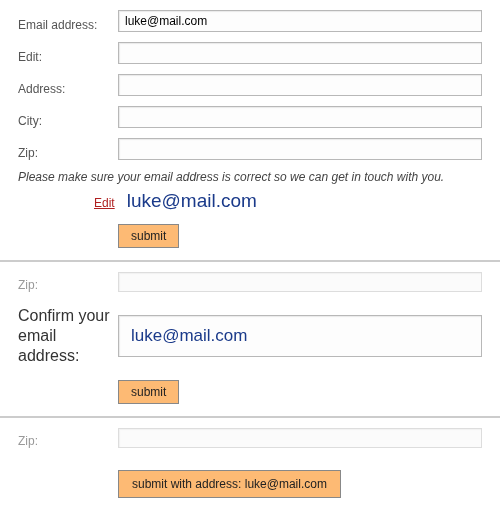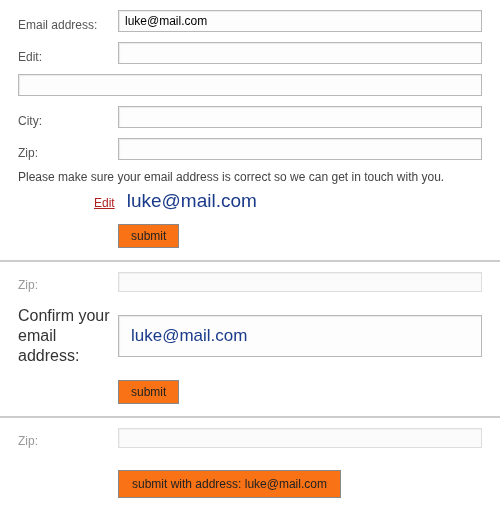--- a/index.html
+++ b/index.html
@@ -27,20 +27,21 @@
     flex: 1;
     height: 22px;
     border: 1px solid #b8b8b8;
     background: #fdfdfd;
     box-shadow: inset 1px 1px 1px rgba(0,0,0,0.08);
     padding: 2px 6px;
     font-family: Verdana, Geneva, sans-serif;
     font-size: 12px;
   }
   .hint {
+    font-style: italic;
     font-size: 12px;
     color: #444;
     margin: 8px 0 6px 0;
   }
   .echo-row {
     display: flex;
     align-items: baseline;
     margin: 4px 0 12px 100px;
     gap: 12px;
   }
@@ -55,21 +56,21 @@
   .echo-email {
     color: #1a3a8a;
     font-size: 19px;
     font-family: Verdana, Geneva, sans-serif;
   }
   .btn-row {
     margin-left: 100px;
     margin-bottom: 12px;
   }
   .btn {
-    background: #f97316;
+    background: #fdba74;
     border: 1px solid #888;
     padding: 4px 12px;
     font-family: Verdana, Geneva, sans-serif;
     font-size: 12px;
     color: #222;
     cursor: pointer;
   }
   .divider {
     border: none;
     border-top: 2px solid #ccc;
@@ -118,20 +119,21 @@
 
 <div class="form-row">
   <div class="form-label">Email address:</div>
   <input class="form-input" type="text" value="luke@mail.com" style="">
 </div>
 <div class="form-row">
   <div class="form-label">Edit:</div>
   <input class="form-input" type="text" value="" style="">
 </div>
 <div class="form-row">
+  <div class="form-label">Address:</div>
   <input class="form-input" type="text" value="" style="">
 </div>
 <div class="form-row">
   <div class="form-label">City:</div>
   <input class="form-input" type="text" value="" style="">
 </div>
 <div class="form-row">
   <div class="form-label">Zip:</div>
   <input class="form-input" type="text" value="" style="">
 </div>

